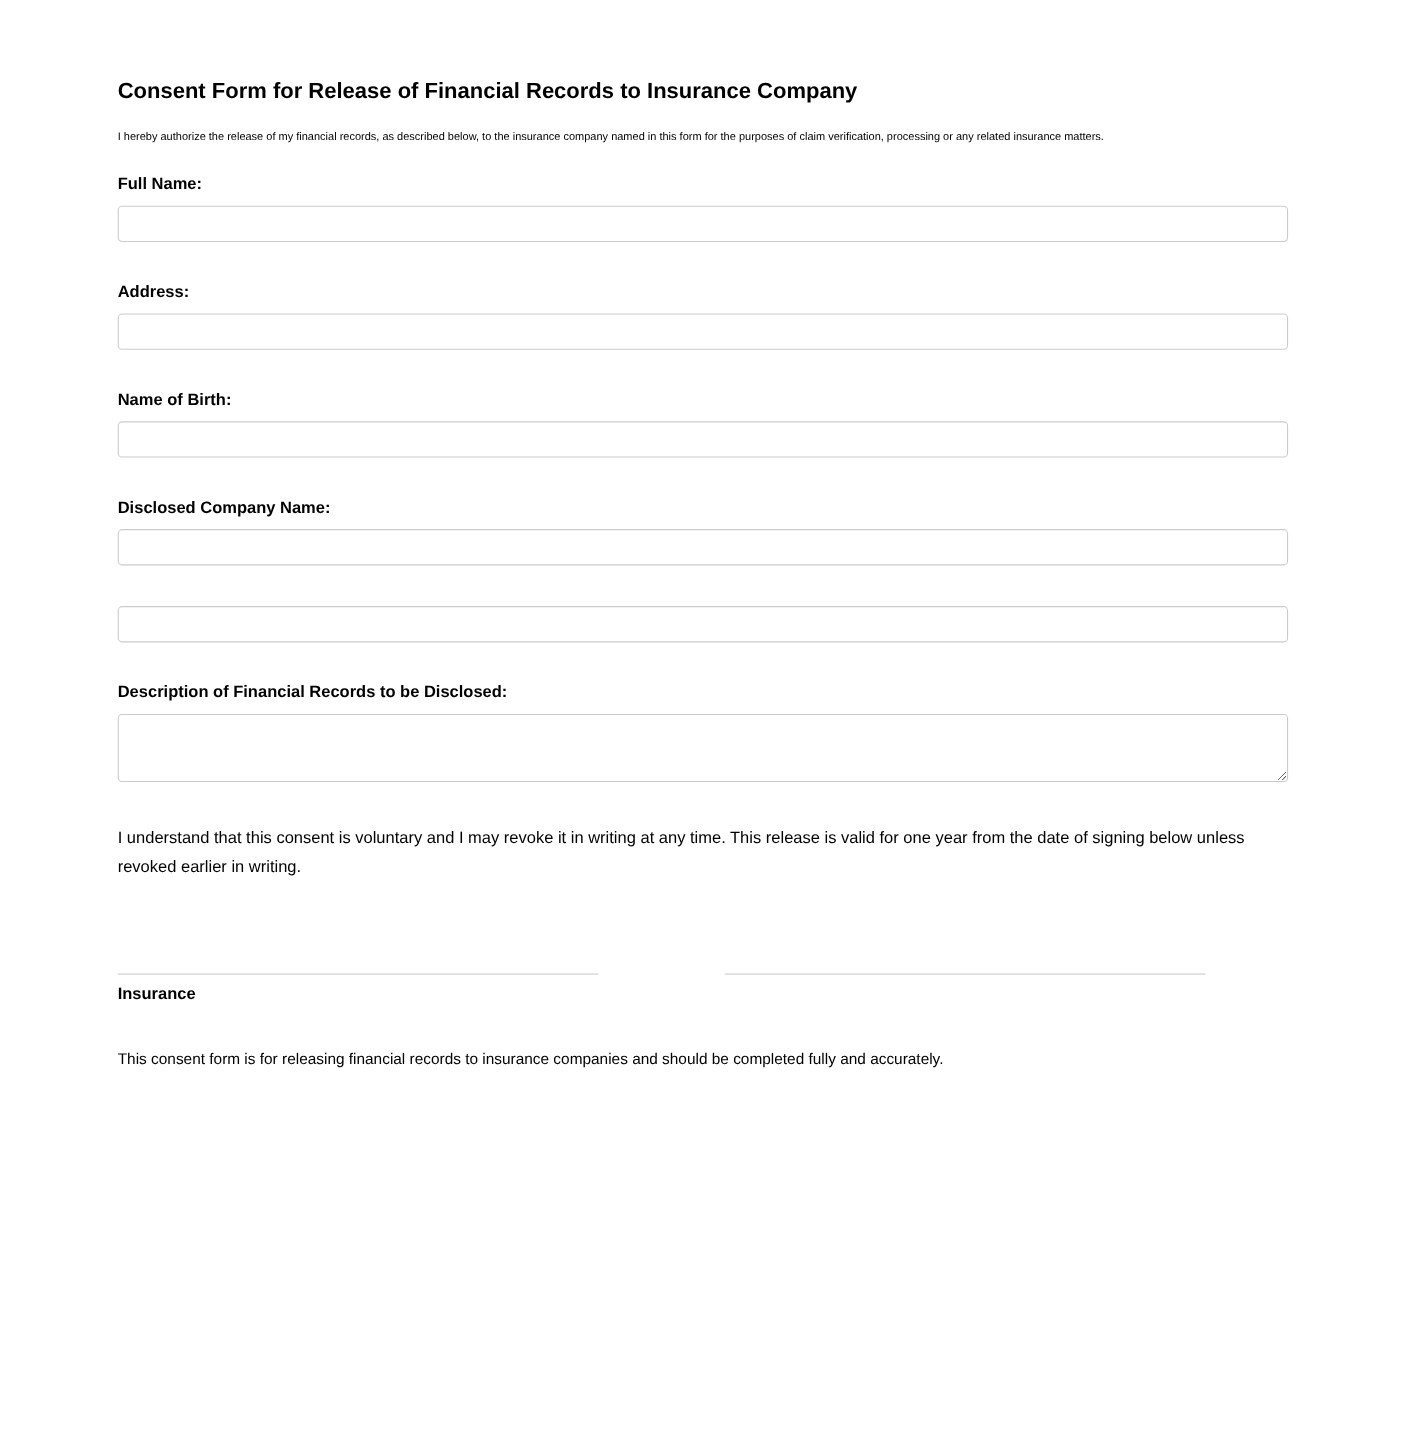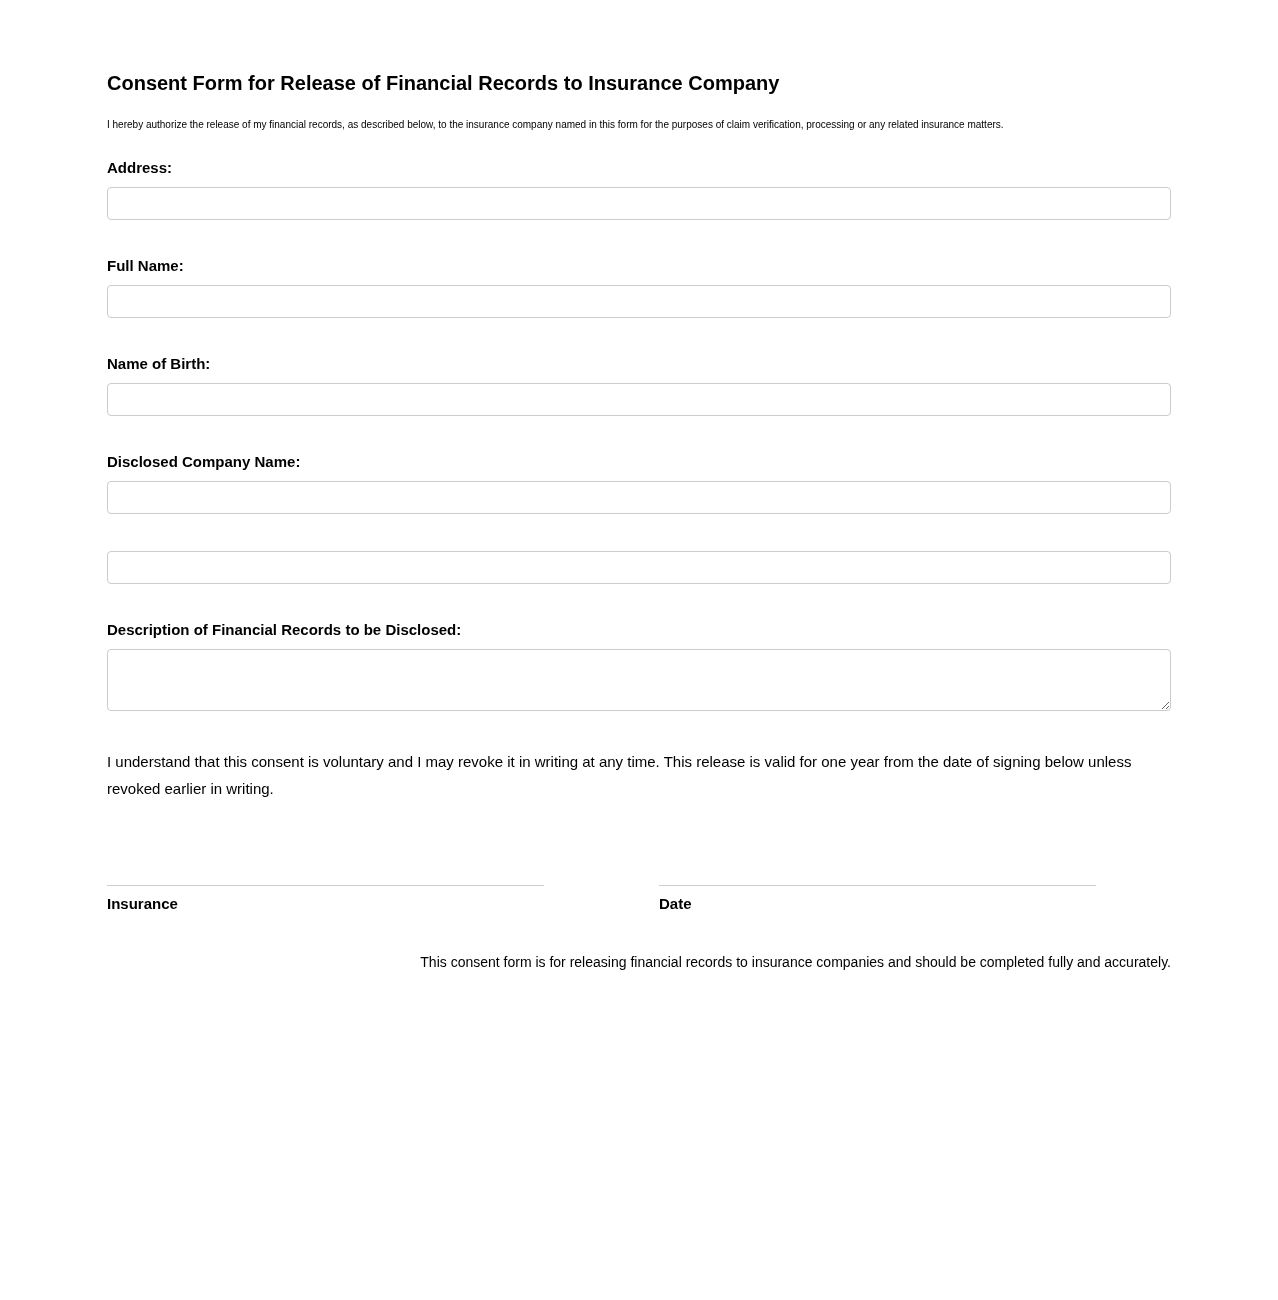--- a/index.html
+++ b/index.html
@@ -87,42 +87,42 @@
   }
 
   .signature-label {
     font-size: 15px;
     line-height: 18px;
     font-weight: bold;
     margin-top: 9px;
   }
 
   .footer-note {
-    text-align: right;
+    text-align: left;
     font-size: 14px;
     line-height: 18px;
     margin-top: 40px;
   }
 </style>
 </head>
 <body>
 
 <div class="page">
 
   <h1 class="form-title">Consent Form for Release of Financial Records to Insurance Company</h1>
 
   <p class="intro">I hereby authorize the release of my financial records, as described below, to the insurance company named in this form for the purposes of claim verification, processing or any related insurance matters.</p>
 
   <div class="form-group">
-    <label class="field-label">Address:</label>
+    <label class="field-label">Full Name:</label>
     <input type="text" class="text-input" value="" style="">
   </div>
 
   <div class="form-group">
-    <label class="field-label">Full Name:</label>
+    <label class="field-label">Address:</label>
     <input type="text" class="text-input" value="" style="">
   </div>
 
   <div class="form-group">
     <label class="field-label">Name of Birth:</label>
     <input type="text" class="text-input" value="" style="">
   </div>
 
   <div class="form-group">
     <label class="field-label">Disclosed Company Name:</label>
@@ -140,19 +140,18 @@
 
   <p class="consent-note">I understand that this consent is voluntary and I may revoke it in writing at any time. This release is valid for one year from the date of signing below unless revoked earlier in writing.</p>
 
   <div class="signature-row">
     <div class="signature-block">
       <div class="signature-line"></div>
       <div class="signature-label">Insurance</div>
     </div>
     <div class="signature-block">
       <div class="signature-line"></div>
-      <div class="signature-label">Date</div>
     </div>
   </div>
 
   <p class="footer-note">This consent form is for releasing financial records to insurance companies and should be completed fully and accurately.</p>
 
 </div>
 
 </body></html>

